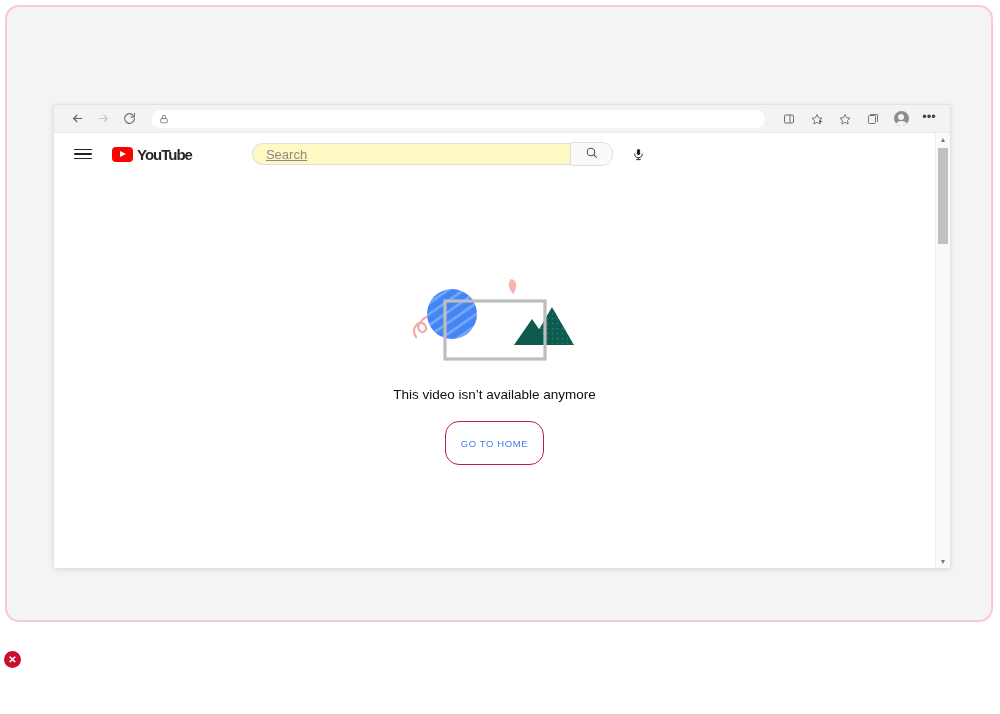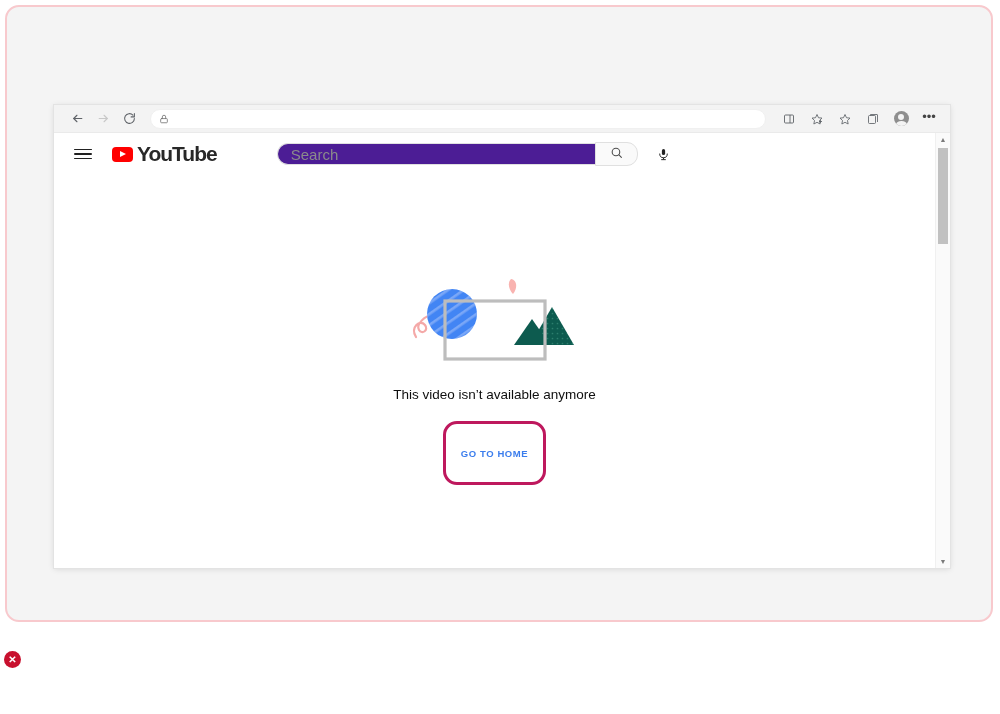--- a/index.html
+++ b/index.html
@@ -187,21 +187,21 @@
     content: "";
     width: 0; height: 0;
     border-left: 6px solid #ffffff;
     border-top: 3.6px solid transparent;
     border-bottom: 3.6px solid transparent;
     margin-left: 1.5px;
   }
   .yt-wordmark {
     font-family: "Liberation Sans", sans-serif;
     font-weight: bold;
-    font-size: 21px;
+    font-size: 15px;
     letter-spacing: -1.0px;
     color: #282828;
   }
   .yt-search-wrap {
     flex: 1;
     display: flex;
     justify-content: center;
     align-items: center;
     margin-left: 60px;
   }
@@ -214,23 +214,24 @@
   .yt-search-input {
     flex: 1;
     height: 100%;
     border: 1px solid #e0e0e0;
     border-right: none;
     border-radius: 11px 0 0 11px;
     display: flex;
     align-items: center;
     padding-left: 13px;
     box-sizing: border-box;
-    font-size: 15px;
+    font-size: 13px;
     color: #8b8b8b;
-    background: #4c1d95;
+    background: #fef9c3;
+    text-decoration: underline;
   }
   .yt-search-btn {
     width: 41px;
     height: 100%;
     border: 1px solid #e0e0e0;
     border-radius: 0 11px 11px 0;
     background: #fafafa;
     display: flex;
     align-items: center;
     justify-content: center;
@@ -263,27 +264,27 @@
   }
   .error-title {
     margin-top: 16px;
     font-size: 13.5px;
     color: #0f0f0f;
     font-family: "Liberation Sans", sans-serif;
   }
   .go-home-btn {
     margin-top: 19px;
     height: 26px;
-    padding: 16px 15px;
-    border: 3px solid #be185d;
+    padding: 8px 15px;
+    border: 1px solid #be185d;
     border-radius: 14px;
     background: #ffffff;
     color: #3b7ded;
     font-size: 9.5px;
-    font-weight: bold;
+    font-weight: normal;
     letter-spacing: .6px;
     display: flex;
     align-items: center;
     justify-content: center;
   }
 
   
   .scrollbar {
     width: 14px;
     min-width: 14px;

